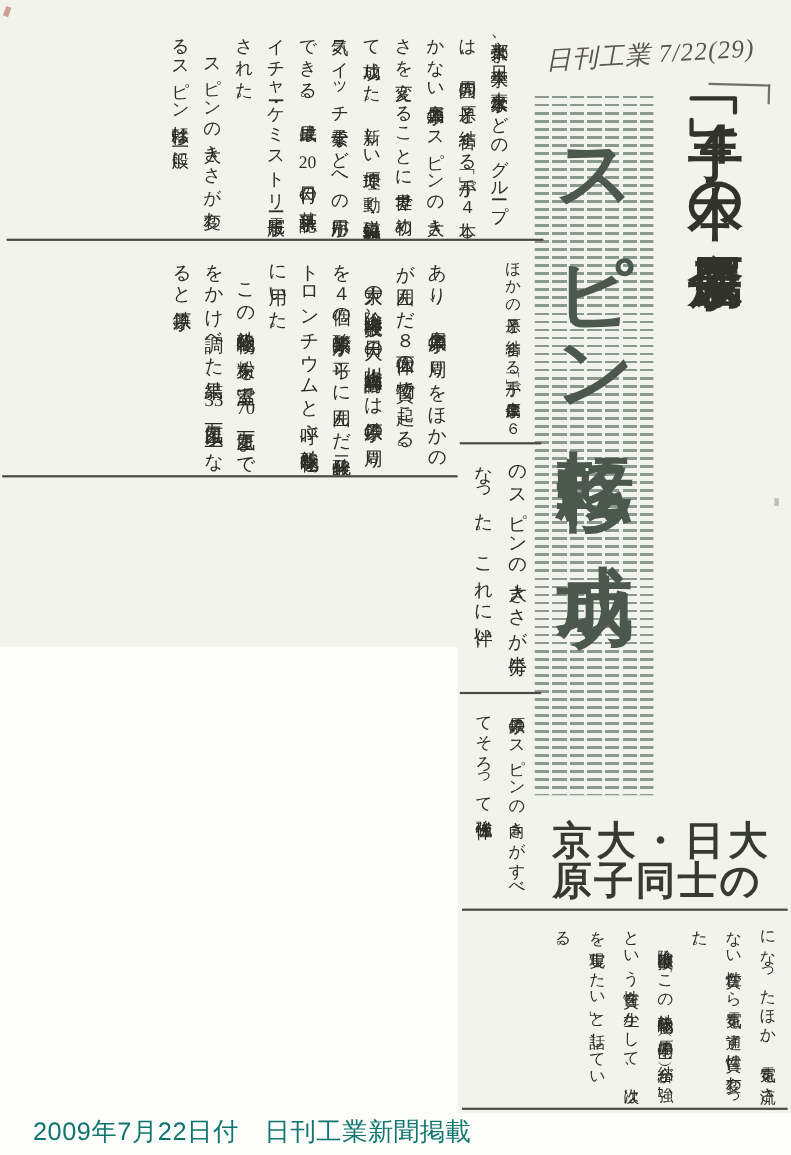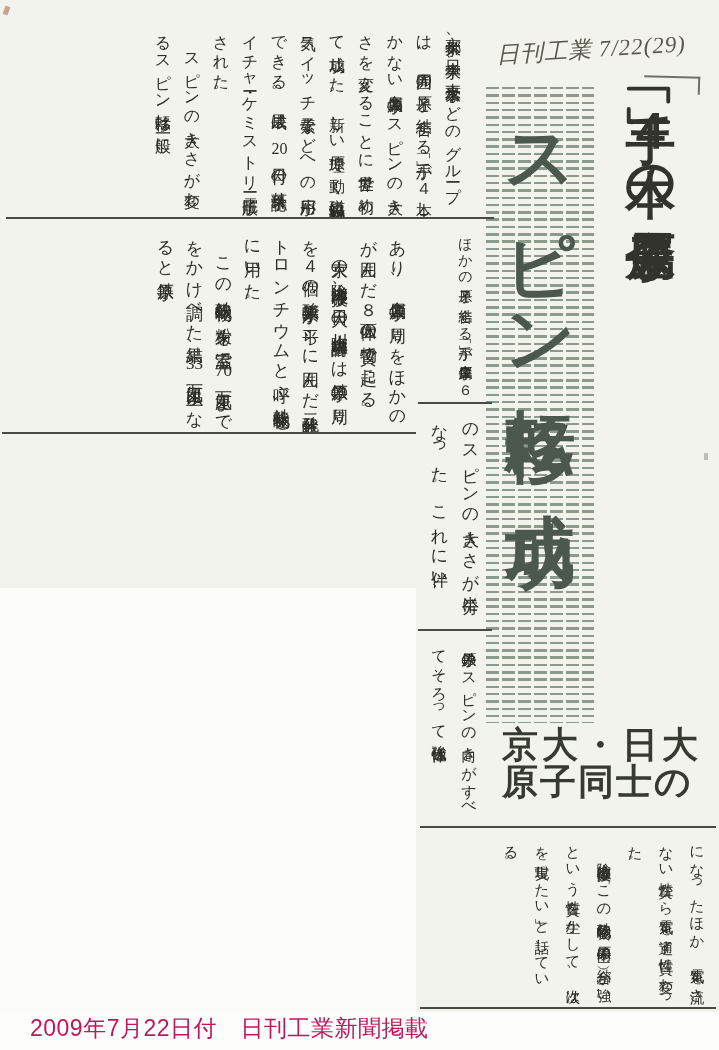--- a/index.html
+++ b/index.html
@@ -46,21 +46,21 @@
     color:#4c574d;font-weight:700;overflow:visible;white-space:nowrap;
     box-sizing:border-box;
   }
 
   
   .byline{
     position:absolute;left:502px;top:726px;width:214px;
     font-family:"Liberation Sans","DejaVu Sans",sans-serif;
     color:#363a31;font-weight:600;font-size:36px;line-height:37px;white-space:nowrap;
   }
-  .byline .l1{letter-spacing:4px;}
+  .byline .l1{letter-spacing:4px;margin-top:19px;}
   .byline .l2{letter-spacing:2px;}
 
   
   .vblock{
     position:absolute;writing-mode:vertical-rl;text-orientation:mixed;
     color:#2d2d27;overflow:hidden;
   }
   .tcy{text-combine-upright:all;}
   #blk-lead     {left:0;   top:24px;  width:468px;height:193px;font-size:16px;  letter-spacing:1.4px;line-height:29px;}
   #blk-striptop {left:422px;top:228px; width:58px; height:167px;font-size:14px;  letter-spacing:1px;  line-height:29px;}
@@ -75,21 +75,21 @@
   #rule-2{left:2px;  top:432px; width:414px;}
   #rule-3{left:418px;top:402px; width:74px;}
   #rule-4{left:418px;top:629px; width:74px;}
   #rule-5{left:420px;top:826px; width:296px;}
   #rule-6{left:420px;top:1007px;width:296px;}
 
   
   .caption{
     position:absolute;left:30px;top:1013px;
     font-family:"Liberation Sans","DejaVu Sans",sans-serif;
-    font-size:23px;color:#be185d;letter-spacing:0.5px;white-space:nowrap;
+    font-size:23px;color:#0f766e;letter-spacing:0.5px;white-space:nowrap;
   }
 
   .speck-red{position:absolute;left:4px;top:6px;width:5px;height:9px;background:#b06a55;opacity:.6;transform:rotate(20deg);}
   .speck-gray{position:absolute;left:704px;top:453px;width:4px;height:7px;background:#8a8a82;opacity:.5;}
 </style>
 </head>
 <body>
 
 <div id="page">
 

